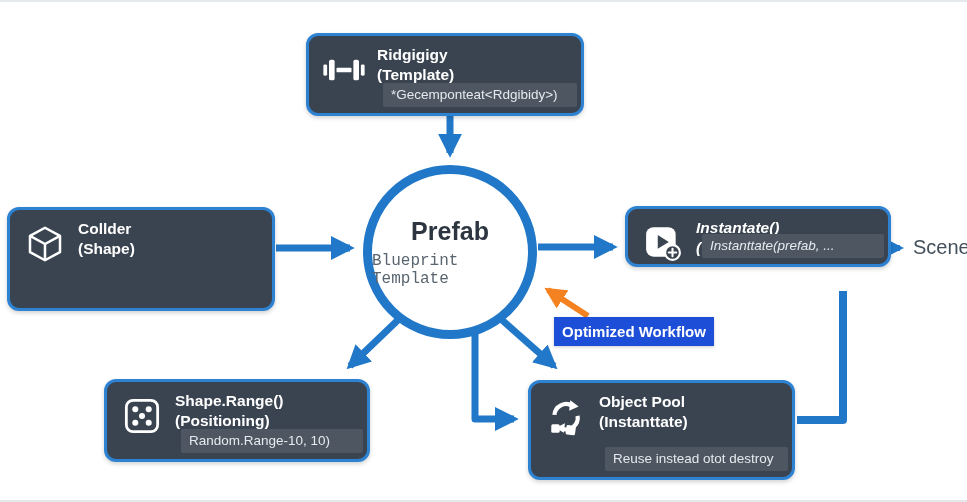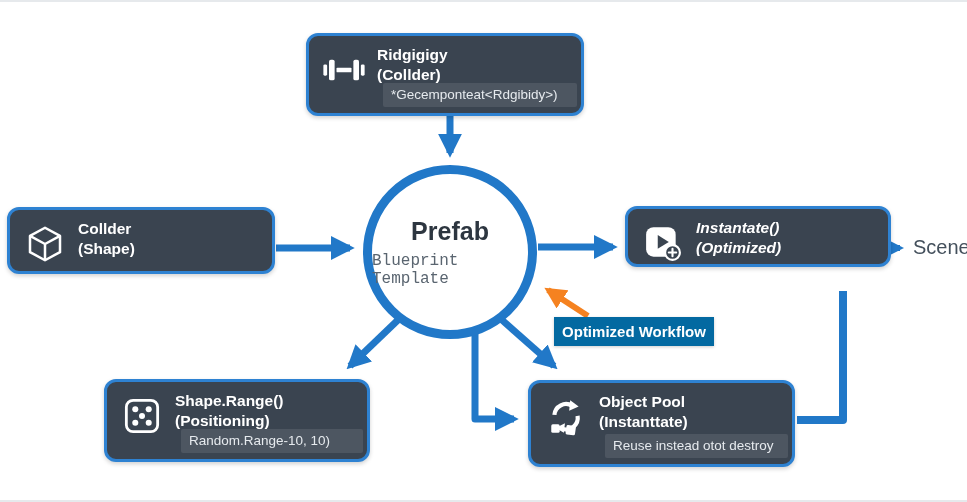--- a/index.html
+++ b/index.html
@@ -44,21 +44,21 @@
     position:absolute;left:363px;top:165px;width:174px;height:174px;
     box-sizing:border-box;border:9px solid #2178c8;border-radius:50%;
     background:#ffffff;
     display:flex;flex-direction:column;align-items:center;justify-content:center;
   }
   #center-circle .c-title{font-size:25px;font-weight:bold;color:#2d3640;margin-bottom:6px;}
   #center-circle .c-sub{font-size:16px;color:#5a6570;font-family:Liberation Mono, monospace;}
 
   #optimized-label{
     position:absolute;left:554px;top:317px;width:160px;height:29px;
-    background:#0369a1;color:#ffffff;font-weight:bold;font-size:15px;
+    background:#1d4ed8;color:#ffffff;font-weight:bold;font-size:15px;
     display:flex;align-items:center;justify-content:center;
     box-shadow:0 1px 3px rgba(0,0,0,0.2);
   }
   #scene-label{
     position:absolute;left:913px;top:236px;
     font-size:20px;color:#44505c;
   }
 </style>
 </head>
 <body>
@@ -100,62 +100,63 @@
   <div class="node" style="left:306px;top:33px;width:278px;height:83px;">
     <span class="icon">
       <svg width="46" height="30" viewBox="0 0 48 32" fill="#ffffff">
         <rect x="2" y="10" width="4" height="12" rx="1.5"></rect>
         <rect x="8" y="5" width="6" height="22" rx="2"></rect>
         <rect x="16" y="13.5" width="16" height="5" rx="1"></rect>
         <rect x="34" y="5" width="6" height="22" rx="2"></rect>
         <rect x="42" y="10" width="4" height="12" rx="1.5"></rect>
       </svg>
     </span>
-    <div class="titles"><span>Ridgigigy</span><br><span>(Collder)</span></div>
+    <div class="titles"><span>Ridgigigy</span><br><span>(Template)</span></div>
     <div class="codebar">*Gecemponteat&lt;Rdgibidy&gt;)</div>
   </div>
 
-  <div class="node" style="left:7px;top:207px;width:268px;height:67px;padding-left:36px;">
+  <div class="node" style="left:7px;top:207px;width:268px;height:104px;padding-left:36px;">
     <span class="icon">
       <svg width="40" height="40" viewBox="0 0 32 32" fill="none" stroke="#ffffff" stroke-width="2" stroke-linejoin="round">
         <path d="M16 3 L28 9.5 V22.5 L16 29 L4 22.5 V9.5 Z"></path>
         <path d="M4 9.5 L16 16 L28 9.5 M16 16 V29"></path>
       </svg>
     </span>
     <div class="titles"><span>Collder</span><br><span>(Shape)</span></div>
   </div>
 
   <div class="node" style="left:625px;top:206px;width:266px;height:61px;font-style:italic;">
     <span class="icon">
       <svg width="38" height="36" viewBox="0 0 36 34">
         <rect x="2" y="2" width="28" height="28" rx="7" fill="#ffffff"></rect>
         <path d="M13 9.5 L23.5 16 L13 22.5 Z" fill="#3a4450"></path>
         <circle cx="27" cy="26" r="7" fill="#3a4450" stroke="#ffffff" stroke-width="2"></circle>
         <path d="M27 22.5 V29.5 M23.5 26 H30.5" stroke="#ffffff" stroke-width="2" stroke-linecap="round"></path>
       </svg>
     </span>
     <div class="titles"><span>Instantate()</span><br><span>(Optimized)</span></div>
+    <div class="codebar">Instanttate(prefab, ...</div>
   </div>
 
   <div class="node" style="left:104px;top:379px;width:266px;height:83px;">
     <span class="icon">
       <svg width="38" height="38" viewBox="0 0 34 34">
         <rect x="3" y="3" width="28" height="28" rx="6" fill="none" stroke="#ffffff" stroke-width="2.5"></rect>
         <circle cx="11" cy="11" r="2.7" fill="#ffffff"></circle>
         <circle cx="23" cy="11" r="2.7" fill="#ffffff"></circle>
         <circle cx="17" cy="17" r="2.7" fill="#ffffff"></circle>
         <circle cx="11" cy="23" r="2.7" fill="#ffffff"></circle>
         <circle cx="23" cy="23" r="2.7" fill="#ffffff"></circle>
       </svg>
     </span>
     <div class="titles"><span>Shape.Range()</span><br><span>(Positioning)</span></div>
     <div class="codebar">Random.Range-10, 10)</div>
   </div>
 
-  <div class="node" style="left:528px;top:380px;width:267px;height:87px;">
+  <div class="node" style="left:528px;top:380px;width:267px;height:100px;">
     <span class="icon">
       <svg width="40" height="38" viewBox="0 0 38 36">
         <path d="M8 16 A 11 11 0 0 1 25 7.5" fill="none" stroke="#ffffff" stroke-width="4"></path>
         <path d="M23 2 L31 8 L22 12 Z" fill="#ffffff"></path>
         <path d="M30 17 A 11 11 0 0 1 15 29" fill="none" stroke="#ffffff" stroke-width="4"></path>
         <path d="M17 33 L9 28.5 L18 24 Z" fill="#ffffff"></path>
         <rect x="5" y="25" width="8" height="8" rx="1.5" fill="#ffffff"></rect>
         <rect x="19" y="26" width="9" height="9" rx="1.5" fill="#ffffff" transform="rotate(8 23.5 30.5)"></rect>
       </svg>
     </span>

